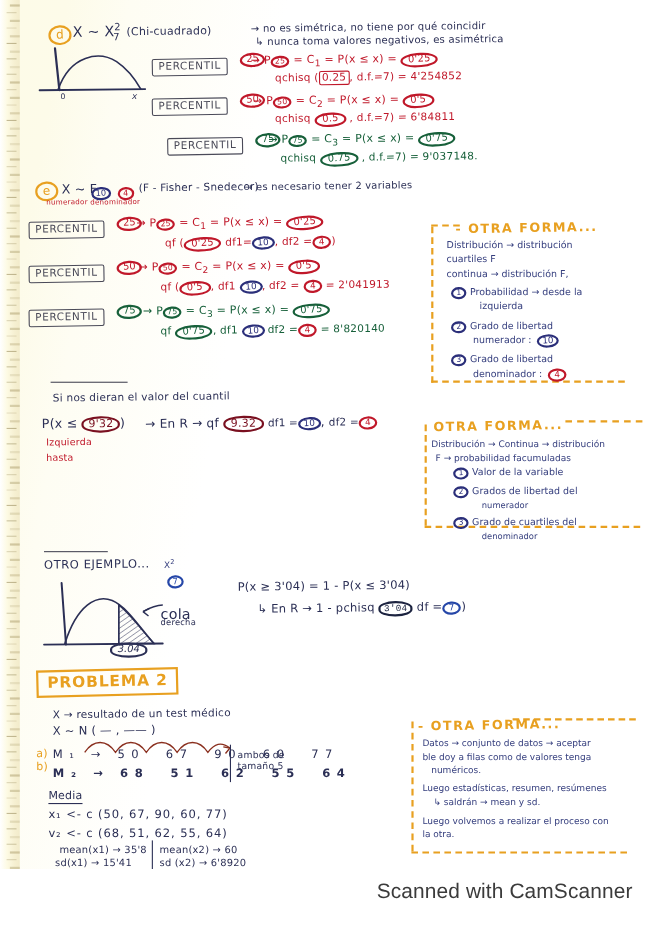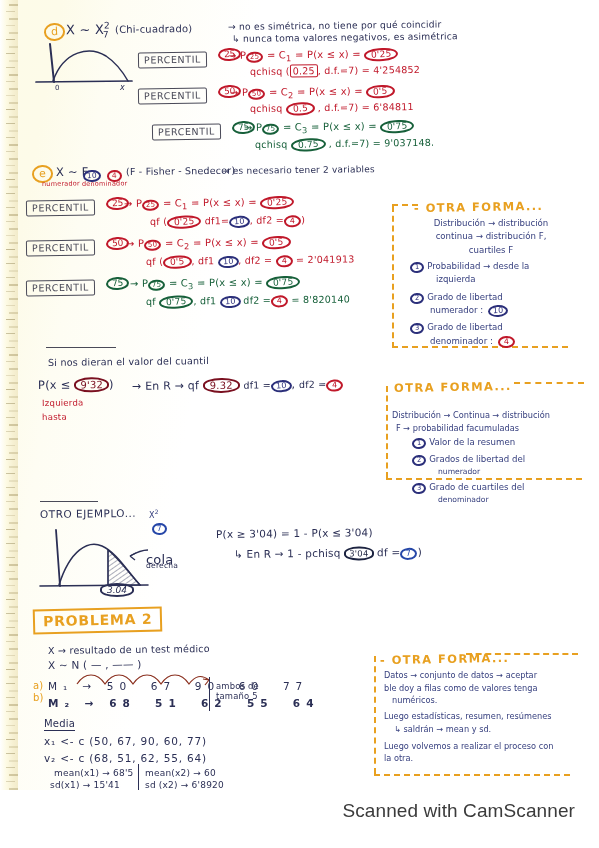--- a/index.html
+++ b/index.html
@@ -316,24 +316,24 @@
   </div>
   <div class="abs hw ink-green tilt" style="left:146px;top:296px;font-size:9.6px;">
     qf <span class="circ g wide" style="font-size:9px;">0'75</span>, df1 <span class="circ b" style="font-size:8px;padding:0 3px;">10</span> df2 =<span class="circ r" style="font-size:8px;padding:0 4px;">4</span> = 8'820140
   </div>
 
   <div class="otra" style="left:396px;top:196px;width:190px;">
     <div class="dash-l" style="left:-4px;top:10px;height:142px;"></div>
     <div class="dash-t" style="left:-4px;top:8px;width:26px;"></div>
     <div class="dash-b" style="left:-4px;top:150px;width:176px;"></div>
     <div class="ttl" style="margin-left:18px;">- OTRA FORMA...</div>
-    <div style="margin-top:2px;text-align:center;">
+    <div style="margin-left:10px;margin-top:2px;">
       <div class="line">Distribución → distribución</div>
+      <div class="line">cuartiles F</div>
       <div class="line">continua → distribución F,</div>
-      <div class="line">cuartiles F</div>
     </div>
     <div style="margin-left:14px;margin-top:3px;">
       <div class="line">
         <span class="circ b" style="font-size:7px;padding:0 3px;">1</span>
         <span>Probabilidad → desde la</span>
       </div>
       <div class="line" style="margin-left:26px;">izquierda</div>
       <div class="line" style="margin-top:4px;">
         <span class="circ b" style="font-size:7px;padding:0 3px;">2</span>
         <span>Grado de libertad</span>
@@ -364,28 +364,28 @@
     → En R → qf <span style="display:inline-block;border:2px solid #7a1020;color:#7a1020;border-radius:50%/46%;padding:0 5px;font-size:10px;">9.32</span>
     <span style="font-size:9.5px;">df1 =</span><span class="circ b" style="font-size:8px;padding:0 3px;">10</span>,
     <span style="font-size:9.5px;">df2 =</span><span class="circ r" style="font-size:8px;padding:0 4px;">4</span>
   </div>
 
   <div class="otra" style="left:392px;top:376px;width:200px;">
     <div class="dash-l" style="left:-6px;top:10px;height:92px;"></div>
     <div class="dash-t" style="left:122px;top:6px;width:70px;"></div>
     <div class="dash-b" style="left:-6px;top:102px;width:196px;"></div>
     <div class="ttl" style="margin-left:2px;">OTRA FORMA...</div>
-    <div style="margin-left:0px;margin-top:14px;">
+    <div style="margin-left:0px;margin-top:2px;">
       <div class="line" style="font-size:8.2px;">Distribución → Continua → distribución</div>
       <div class="line" style="font-size:8.2px;margin-left:4px;">F → probabilidad facumuladas</div>
     </div>
     <div style="margin-left:20px;margin-top:2px;">
       <div class="line">
         <span class="circ b" style="font-size:7px;padding:0 3px;">1</span>
-        <span>Valor de la resumen</span>
+        <span>Valor de la variable</span>
       </div>
       <div class="line" style="margin-top:3px;">
         <span class="circ b" style="font-size:7px;padding:0 3px;">2</span>
         <span>Grados de libertad del</span>
       </div>
       <div class="line" style="margin-left:26px;font-size:7.6px;">numerador</div>
       <div class="line" style="margin-top:3px;">
         <span class="circ b" style="font-size:7px;padding:0 3px;">3</span>
         <span>Grado de cuartiles del</span>
       </div>
@@ -419,21 +419,21 @@
   </div>
 
   <div class="abs hw ink-blue" style="left:149px;top:508px;font-size:8px;">X<span style="font-size:6px;vertical-align:super;">2</span></div>
   <div class="abs" style="left:152px;top:516px;">
     <span class="circ b" style="font-size:7.5px;padding:0 3px;border-color:#2647a8;color:#2647a8;">7</span>
   </div>
 
   <div class="abs hw ink-dark tilt" style="left:216px;top:528px;font-size:10.5px;">P(x ≥ 3'04) = 1 - P(x ≤ 3'04)</div>
   <div class="abs hw ink-dark tilt" style="left:234px;top:548px;font-size:10.5px;">
     ↳ En R → 1 - pchisq
-    <span style="display:inline-block;border:2.2px solid #1c2340;color:#1c2340;border-radius:50%/44%;padding:0 3px;font-size:8.5px;">3'04</span>
+    <span style="display:inline-block;border:2.2px solid #1c2340;color:#1c2340;border-radius:50%/44%;padding:0 3px;font-size:8.5px;font-family:Liberation Mono, monospace;">3'04</span>
     df =<span class="circ b" style="font-size:8px;padding:0 4px;border-color:#2647a8;color:#2647a8;">7</span>)
   </div>
 
   <div id="prob2">PROBLEMA 2</div>
 
   <div class="abs hw ink-dark tilt" style="left:48px;top:645px;font-size:9.6px;">X → resultado de un test médico</div>
   <div class="abs hw ink-dark tilt" style="left:48px;top:659px;font-size:10.5px;">X ~ N ( — , —— )</div>
 
   <div class="abs hw ink-orange" style="left:33px;top:680px;font-size:10px;">a)</div>
   <div class="abs hw ink-dark" style="left:48px;top:680px;font-size:10.5px;letter-spacing:6px;">M₁ → 50&nbsp; 67&nbsp; 90&nbsp; 60&nbsp; 77</div>
@@ -449,21 +449,21 @@
   </div>
 
   <div class="abs" style="left:209px;top:677px;height:34px;border-left:1.4px solid #2b2f55;"></div>
   <div class="abs hw ink-dark" style="left:216px;top:681px;font-size:8.4px;">ambos de</div>
   <div class="abs hw ink-dark" style="left:216px;top:691px;font-size:8.4px;">tamaño 5</div>
 
   <div class="abs hw ink-dark u" style="left:44px;top:718px;font-size:10px;">Media</div>
   <div class="abs hw ink-dark" style="left:44px;top:735px;font-size:10.5px;letter-spacing:.8px;">x₁ &lt;- c (50, 67, 90, 60, 77)</div>
   <div class="abs hw ink-dark" style="left:44px;top:752px;font-size:10.5px;letter-spacing:.8px;">v₂ &lt;- c (68, 51, 62, 55, 64)</div>
 
-  <div class="abs hw ink-dark" style="left:54px;top:768px;font-size:9px;">mean(x1) → 68'5</div>
+  <div class="abs hw ink-dark" style="left:54px;top:768px;font-size:9px;">mean(x1) → 35'8</div>
   <div class="abs" style="left:138px;top:764px;height:28px;border-left:1.2px solid #2b2f55;"></div>
   <div class="abs hw ink-dark" style="left:145px;top:768px;font-size:9px;">mean(x2) → 60</div>
   <div class="abs hw ink-dark" style="left:50px;top:780px;font-size:9px;">sd(x1) → 15'41</div>
   <div class="abs hw ink-dark" style="left:145px;top:780px;font-size:9px;">sd (x2) → 6'8920</div>
 
   <div class="otra" style="left:380px;top:648px;width:215px;">
     <div class="dash-l" style="left:-6px;top:8px;height:118px;"></div>
     <div class="dash-t" style="left:86px;top:5px;width:112px;"></div>
     <div class="dash-b" style="left:-6px;top:126px;width:196px;"></div>
     <div class="ttl" style="margin-left:0px;">- OTRA FORMA...</div>

